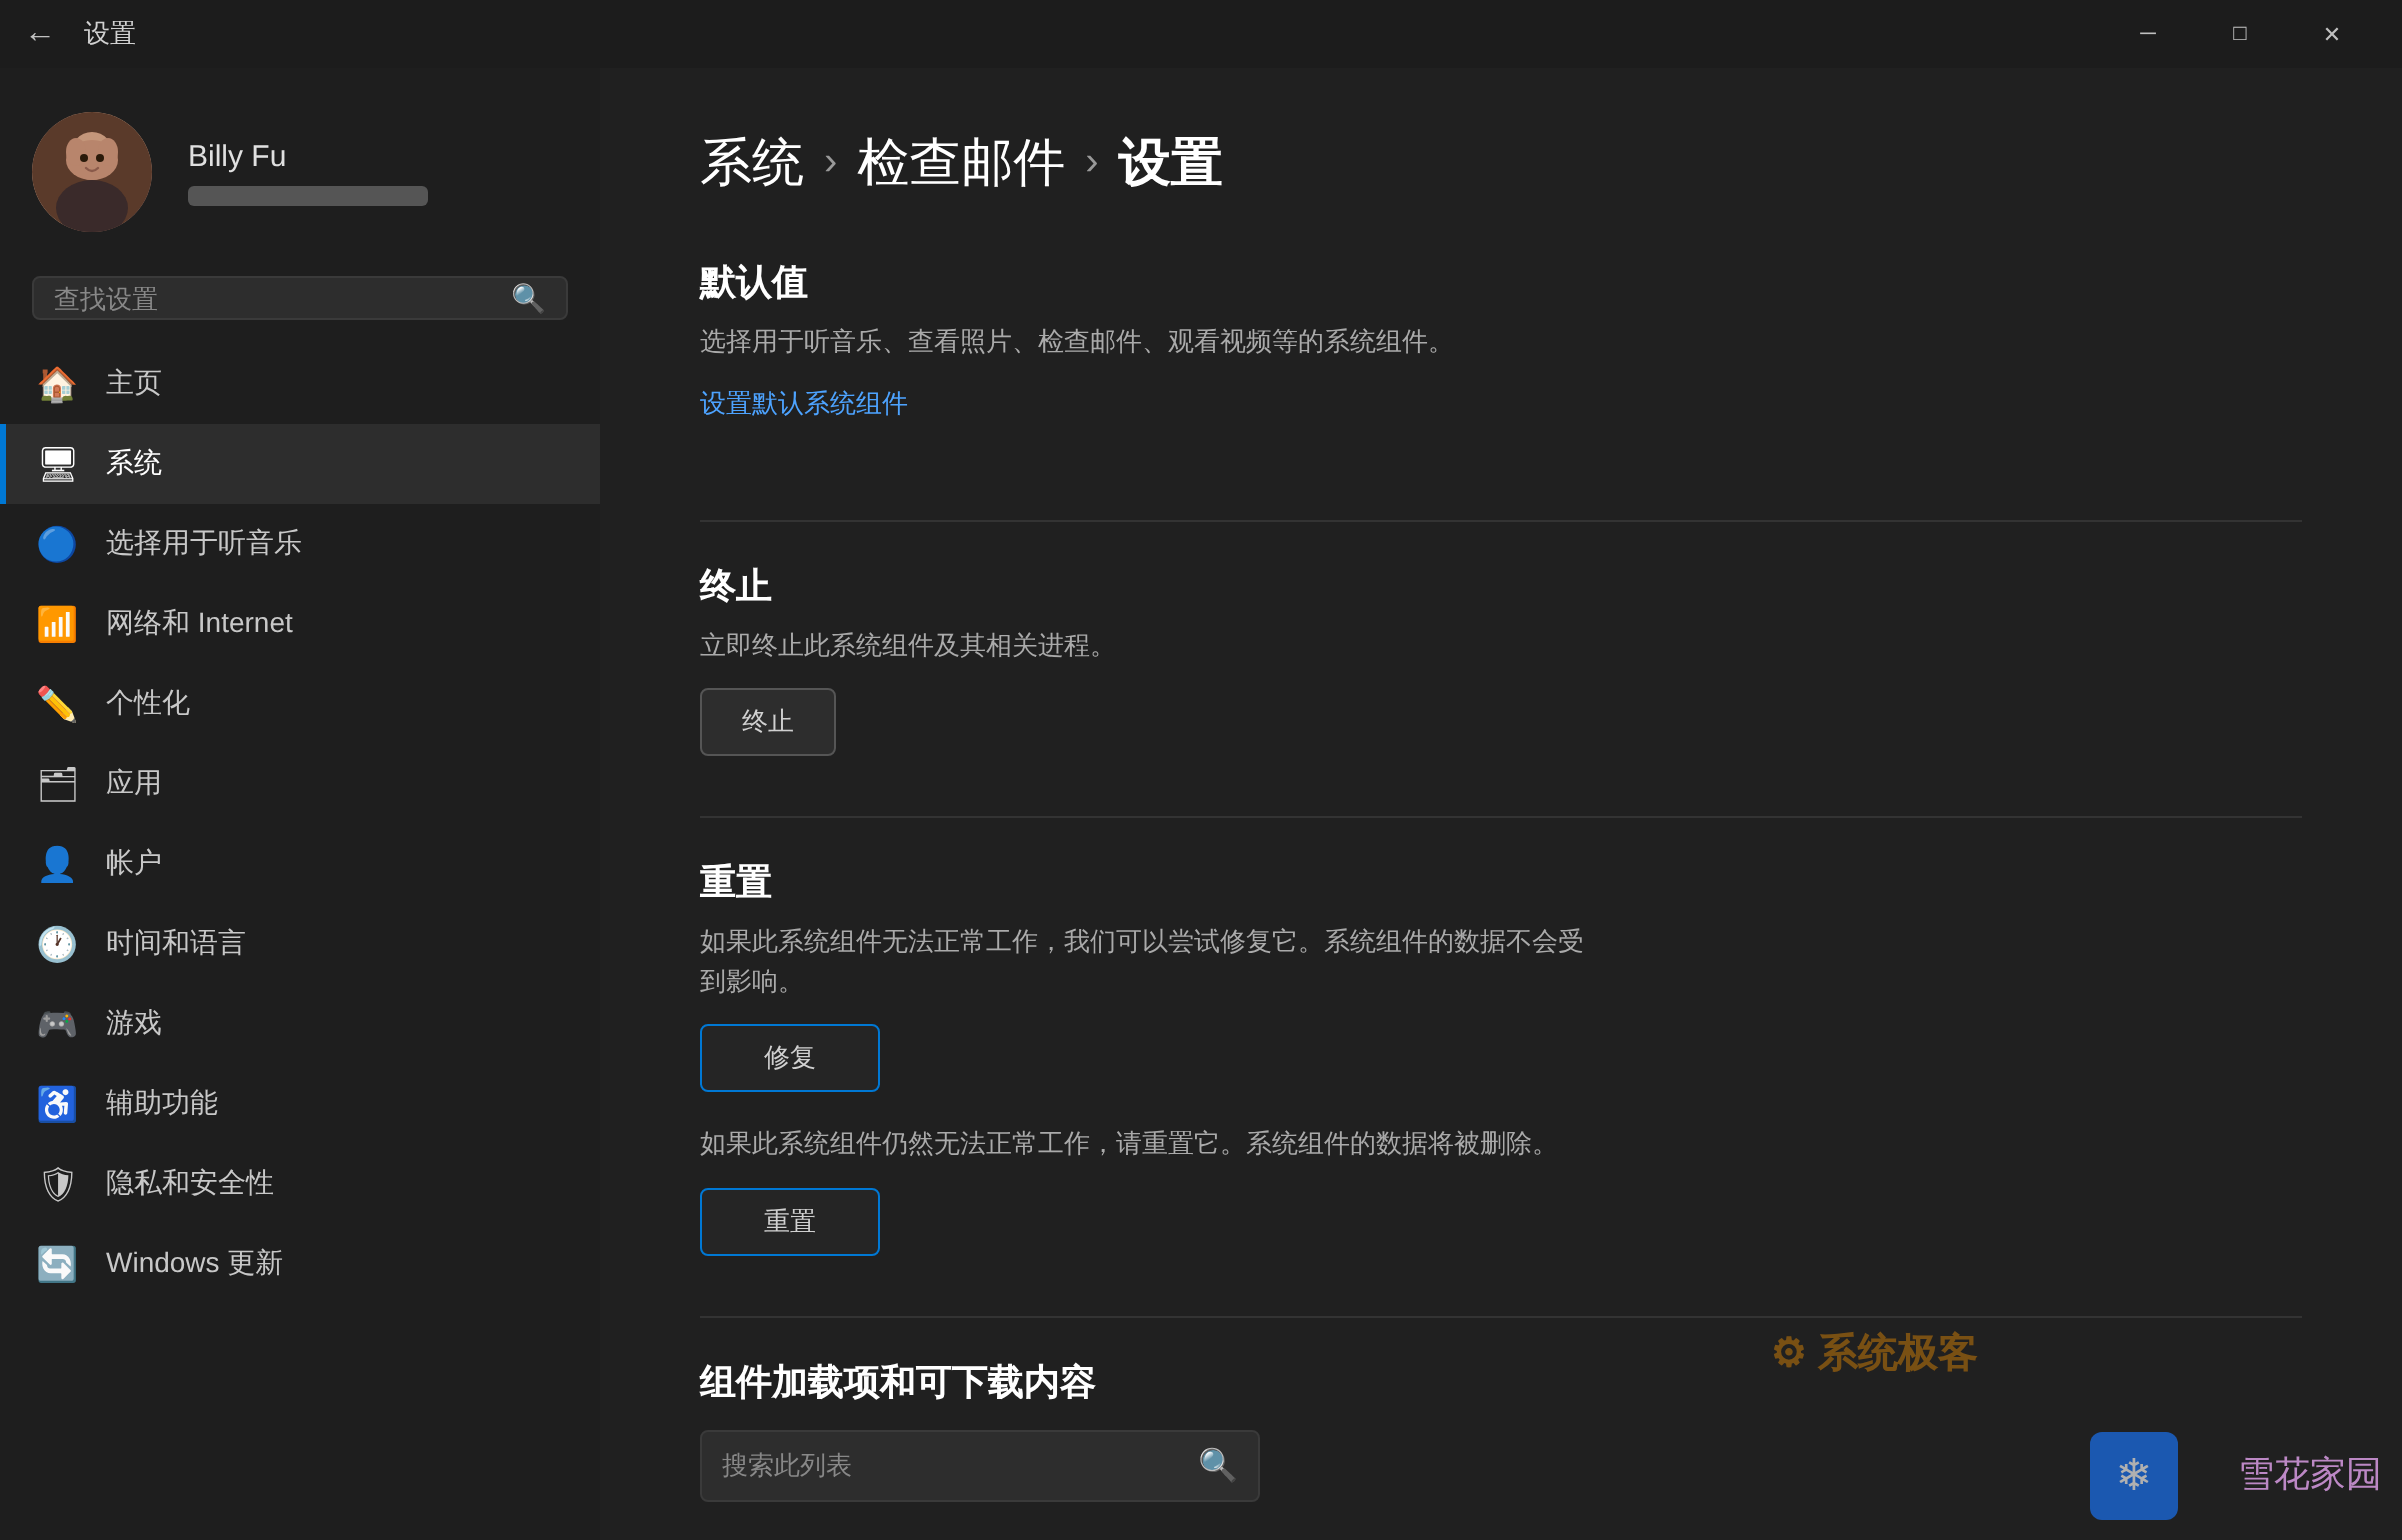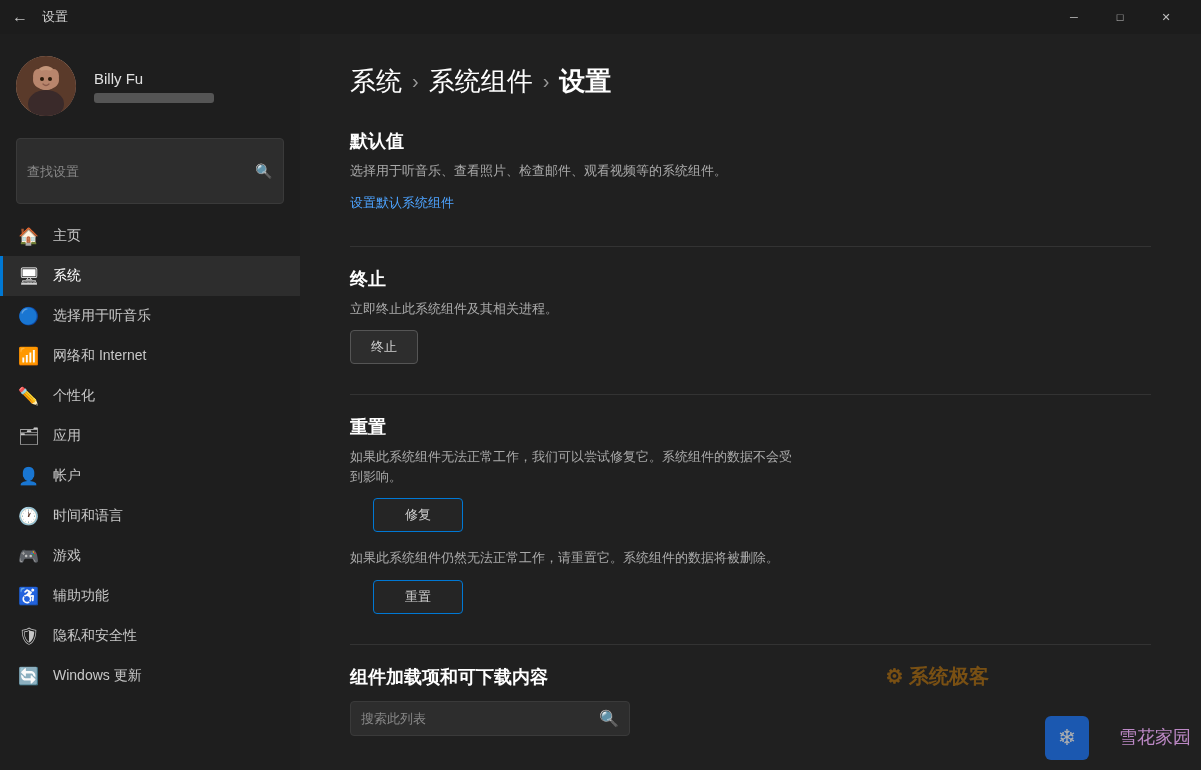--- a/index.html
+++ b/index.html
@@ -111,21 +111,21 @@
       margin-top: 6px;
     }
 
     
     .search-box {
       margin: 4px 16px 12px 16px;
       display: flex;
       align-items: center;
       background: #2d2d2d;
       border-radius: 4px;
-      padding: 24px 10px;
+      padding: 2px 10px;
       border: 1px solid #3a3a3a;
     }
     .search-box input {
       background: transparent;
       border: none;
       outline: none;
       color: #c0c0c0;
       font-size: 13px;
       flex: 1;
       font-family: inherit;
@@ -204,21 +204,21 @@
       line-height: 1.5;
       max-width: 450px;
       margin-bottom: 12px;
     }
     .link-btn {
       color: #4da3ff;
       font-size: 13px;
       cursor: pointer;
       text-decoration: none;
       display: inline-block;
-      margin-bottom: 4px;
+      margin-bottom: 19px;
     }
 
     .action-btn {
       padding: 7px 20px;
       border-radius: 4px;
       border: 1px solid #555;
       background: #2d2d2d;
       color: #d0d0d0;
       font-size: 13px;
       cursor: pointer;
@@ -232,21 +232,20 @@
       border: 1px solid #0078d4;
       background: #252525;
       color: #d0d0d0;
       font-size: 13px;
       cursor: pointer;
       font-family: inherit;
       display: inline-flex;
       align-items: center;
       justify-content: center;
       min-width: 90px;
-      margin-left: 23px;
     }
 
     .divider {
       height: 1px;
       background: #333;
       margin: 20px 0;
     }
 
     
     .addon-search {
@@ -366,21 +365,21 @@
         </div>
       </div>
 
   </div>
 
   <div class="content" style="position:relative;">
 
     <div class="breadcrumb">
       <span>系统</span>
       <span class="breadcrumb-sep">›</span>
-      <span>系统组件</span>
+      <span>检查邮件</span>
       <span class="breadcrumb-sep">›</span>
       <span class="breadcrumb-current">设置</span>
     </div>
 
     <div class="section">
       <div class="section-title">默认值</div>
       <div class="section-desc">选择用于听音乐、查看照片、检查邮件、观看视频等的系统组件。</div>
       <a class="link-btn">设置默认系统组件</a>
     </div>
 

